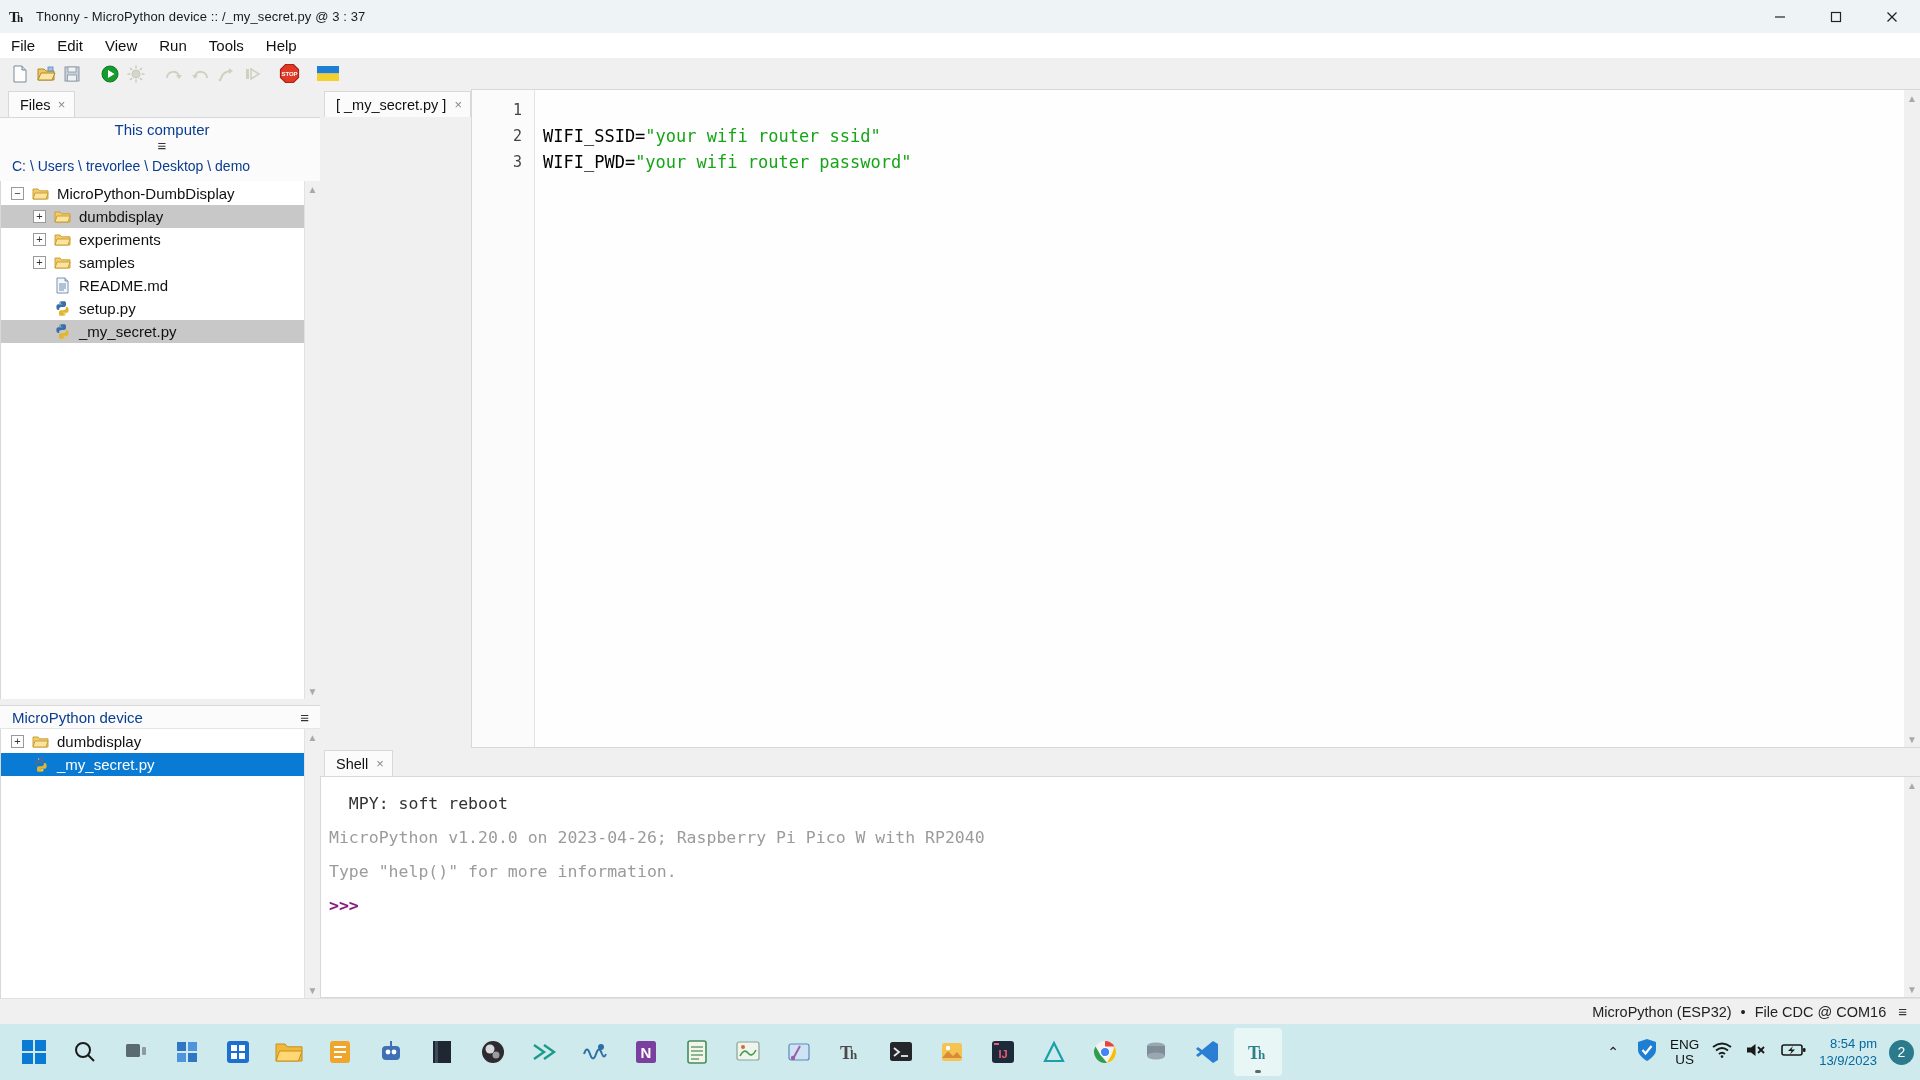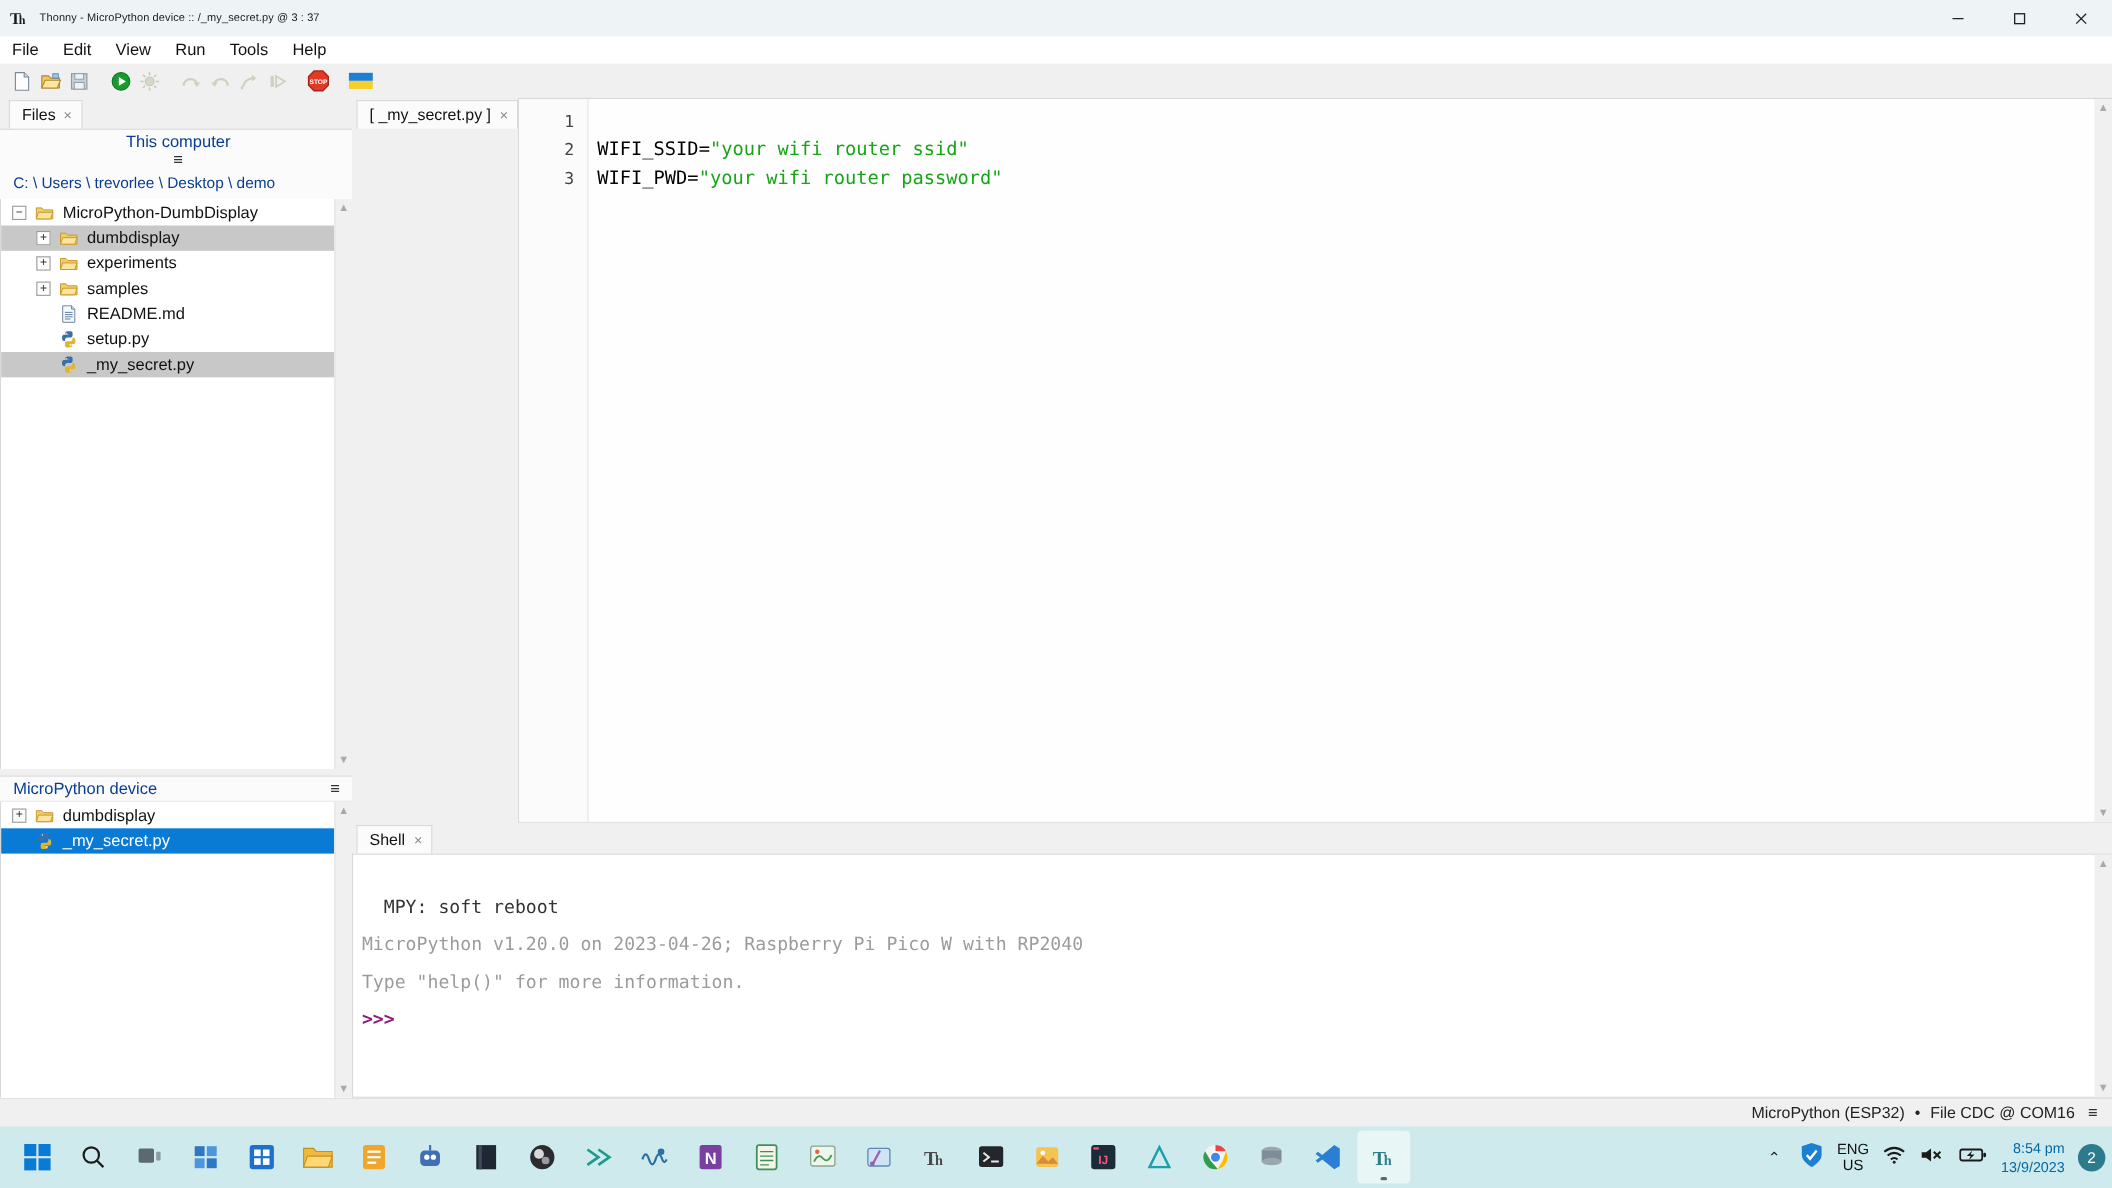--- a/index.html
+++ b/index.html
@@ -16,21 +16,21 @@
   .titlebar {
     height: 33px; background: #eef4f6; display: flex; align-items: center;
     flex: 0 0 33px; position: relative;
   }
   .titlebar .app-icon {
     width: 20px; height: 20px; margin-left: 8px; margin-right: 8px;
     display:flex; align-items:center; justify-content:center;
     font-size: 15px; font-weight: bold; color: #222; font-family: "Liberation Serif", serif;
   }
   .titlebar .title-text {
-    font-size: 10px; color: #1b1b1b; letter-spacing: .1px; white-space: nowrap;
+    font-size: 13px; color: #1b1b1b; letter-spacing: .1px; white-space: nowrap;
   }
   .win-buttons { position:absolute; right:0; top:0; height:33px; display:flex; }
   .win-btn { width: 56px; height: 33px; display:flex; align-items:center; justify-content:center; font-size:15px; color:#222; }
   .win-btn svg { display:block; }
 
   
   .menubar {
     height: 25px; flex: 0 0 25px; background:#ffffff; display:flex; align-items:center;
     padding-left: 0;
   }
@@ -108,21 +108,21 @@
           border-left: 1px solid #e3e3e3; }
   .cline { font-family:"DejaVu Sans Mono", monospace; font-size:17px; line-height:26px; white-space:pre; color:#000; }
   .str { color:#16a516; }
 
   .shell-wrap { flex: 0 0 250px; display:flex; flex-direction:column; min-height:0; }
   .sh-tabs { height:28px; display:flex; align-items:flex-end; padding-left:4px; background:#f0f0f0; }
   .sh-tab { background:#fbfbfb; border:1px solid #d8d8d8; border-bottom:none; height:26px; padding:0 8px 0 11px;
             display:flex; align-items:center; gap:8px; font-size:14.5px; color:#111; }
   .sh-tab .x { font-size:13px; color:#888; }
   .sh-body { flex:1 1 auto; background:#ffffff; border:1px solid #d8d8d8; border-right:none; display:flex; min-height:0;}
-  .sh-text { flex:1 1 auto; padding: 10px 0 0 8px; overflow:hidden;margin-top:21px; }
+  .sh-text { flex:1 1 auto; padding: 10px 0 0 8px; overflow:hidden; }
   .shline { font-family:"DejaVu Sans Mono", monospace; font-size:16.5px; line-height:34px; white-space:pre; color:#9b9b9b; }
   .shline.dark { color:#333; }
   .shline.prompt { color:#8b1d7a; font-weight:bold; }
 
   
   .right-scroll { width:16px; flex:0 0 16px; background:#f0f0f0; position:relative; }
   .right-scroll .arrow { height:16px; display:flex; align-items:center; justify-content:center; color:#a9a9a9; font-size:10px; }
 
   
   .statusbar {

